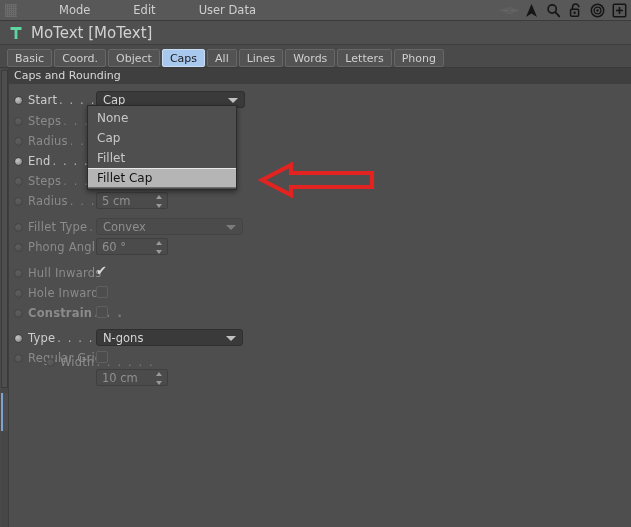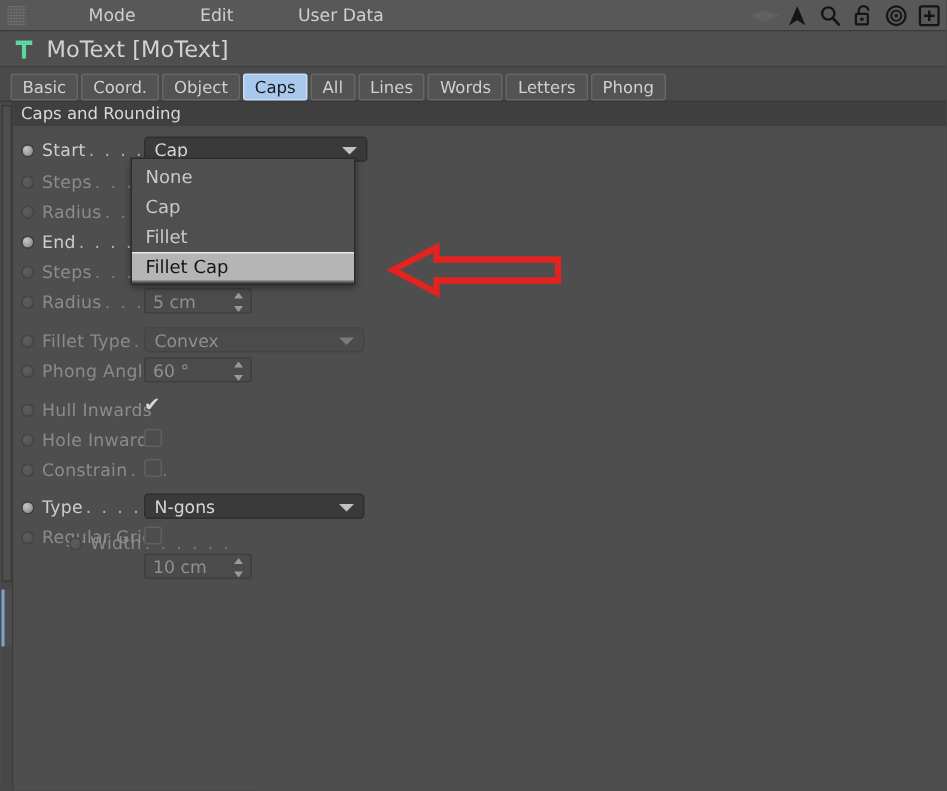--- a/index.html
+++ b/index.html
@@ -503,21 +503,21 @@
     </div>
 
     <div class="row" style="top:215px;">
       <span class="bullet dim"></span>
       <span class="lbl dim">Hole Inwards</span>
     </div>
     <div class="ctl" style="top:218px;">
       <div class="cbox"></div>
     </div>
 
-    <div class="row" style="top:235px;">
+    <div class="row" style="top:235px;font-weight:bold;">
       <span class="bullet dim"></span>
       <span class="lbl dim">Constrain</span>
       <span class="dots dim">. . .</span>
     </div>
     <div class="ctl" style="top:238px;">
       <div class="cbox"></div>
     </div>
 
     <div class="row" style="top:260px;">
       <span class="bullet"></span>

